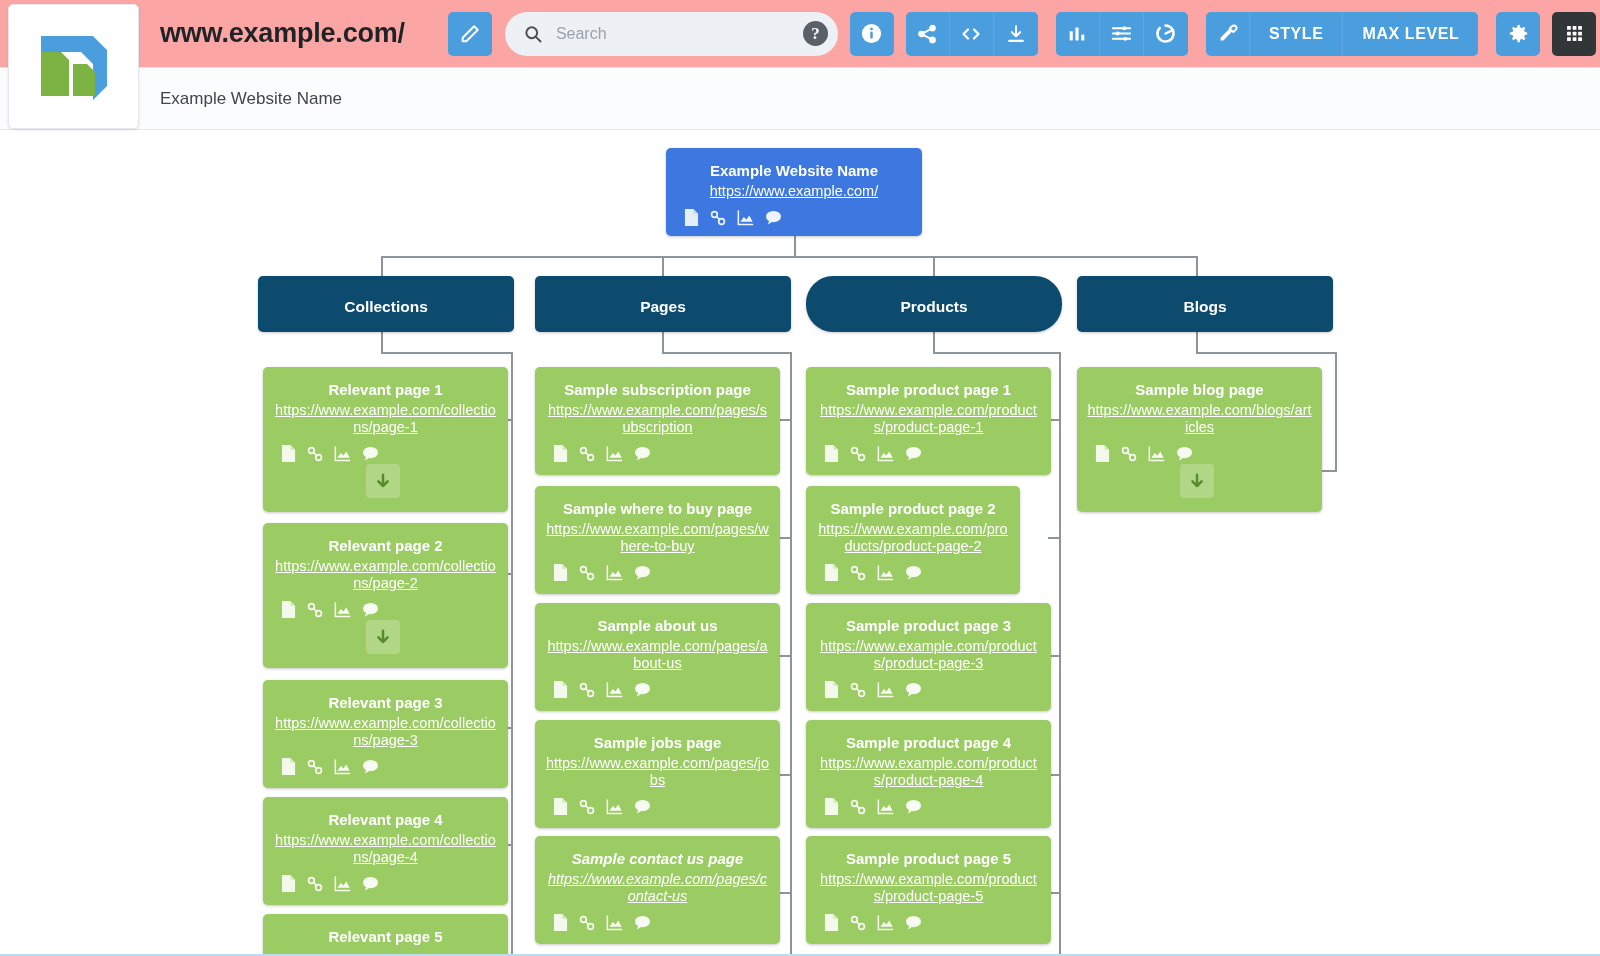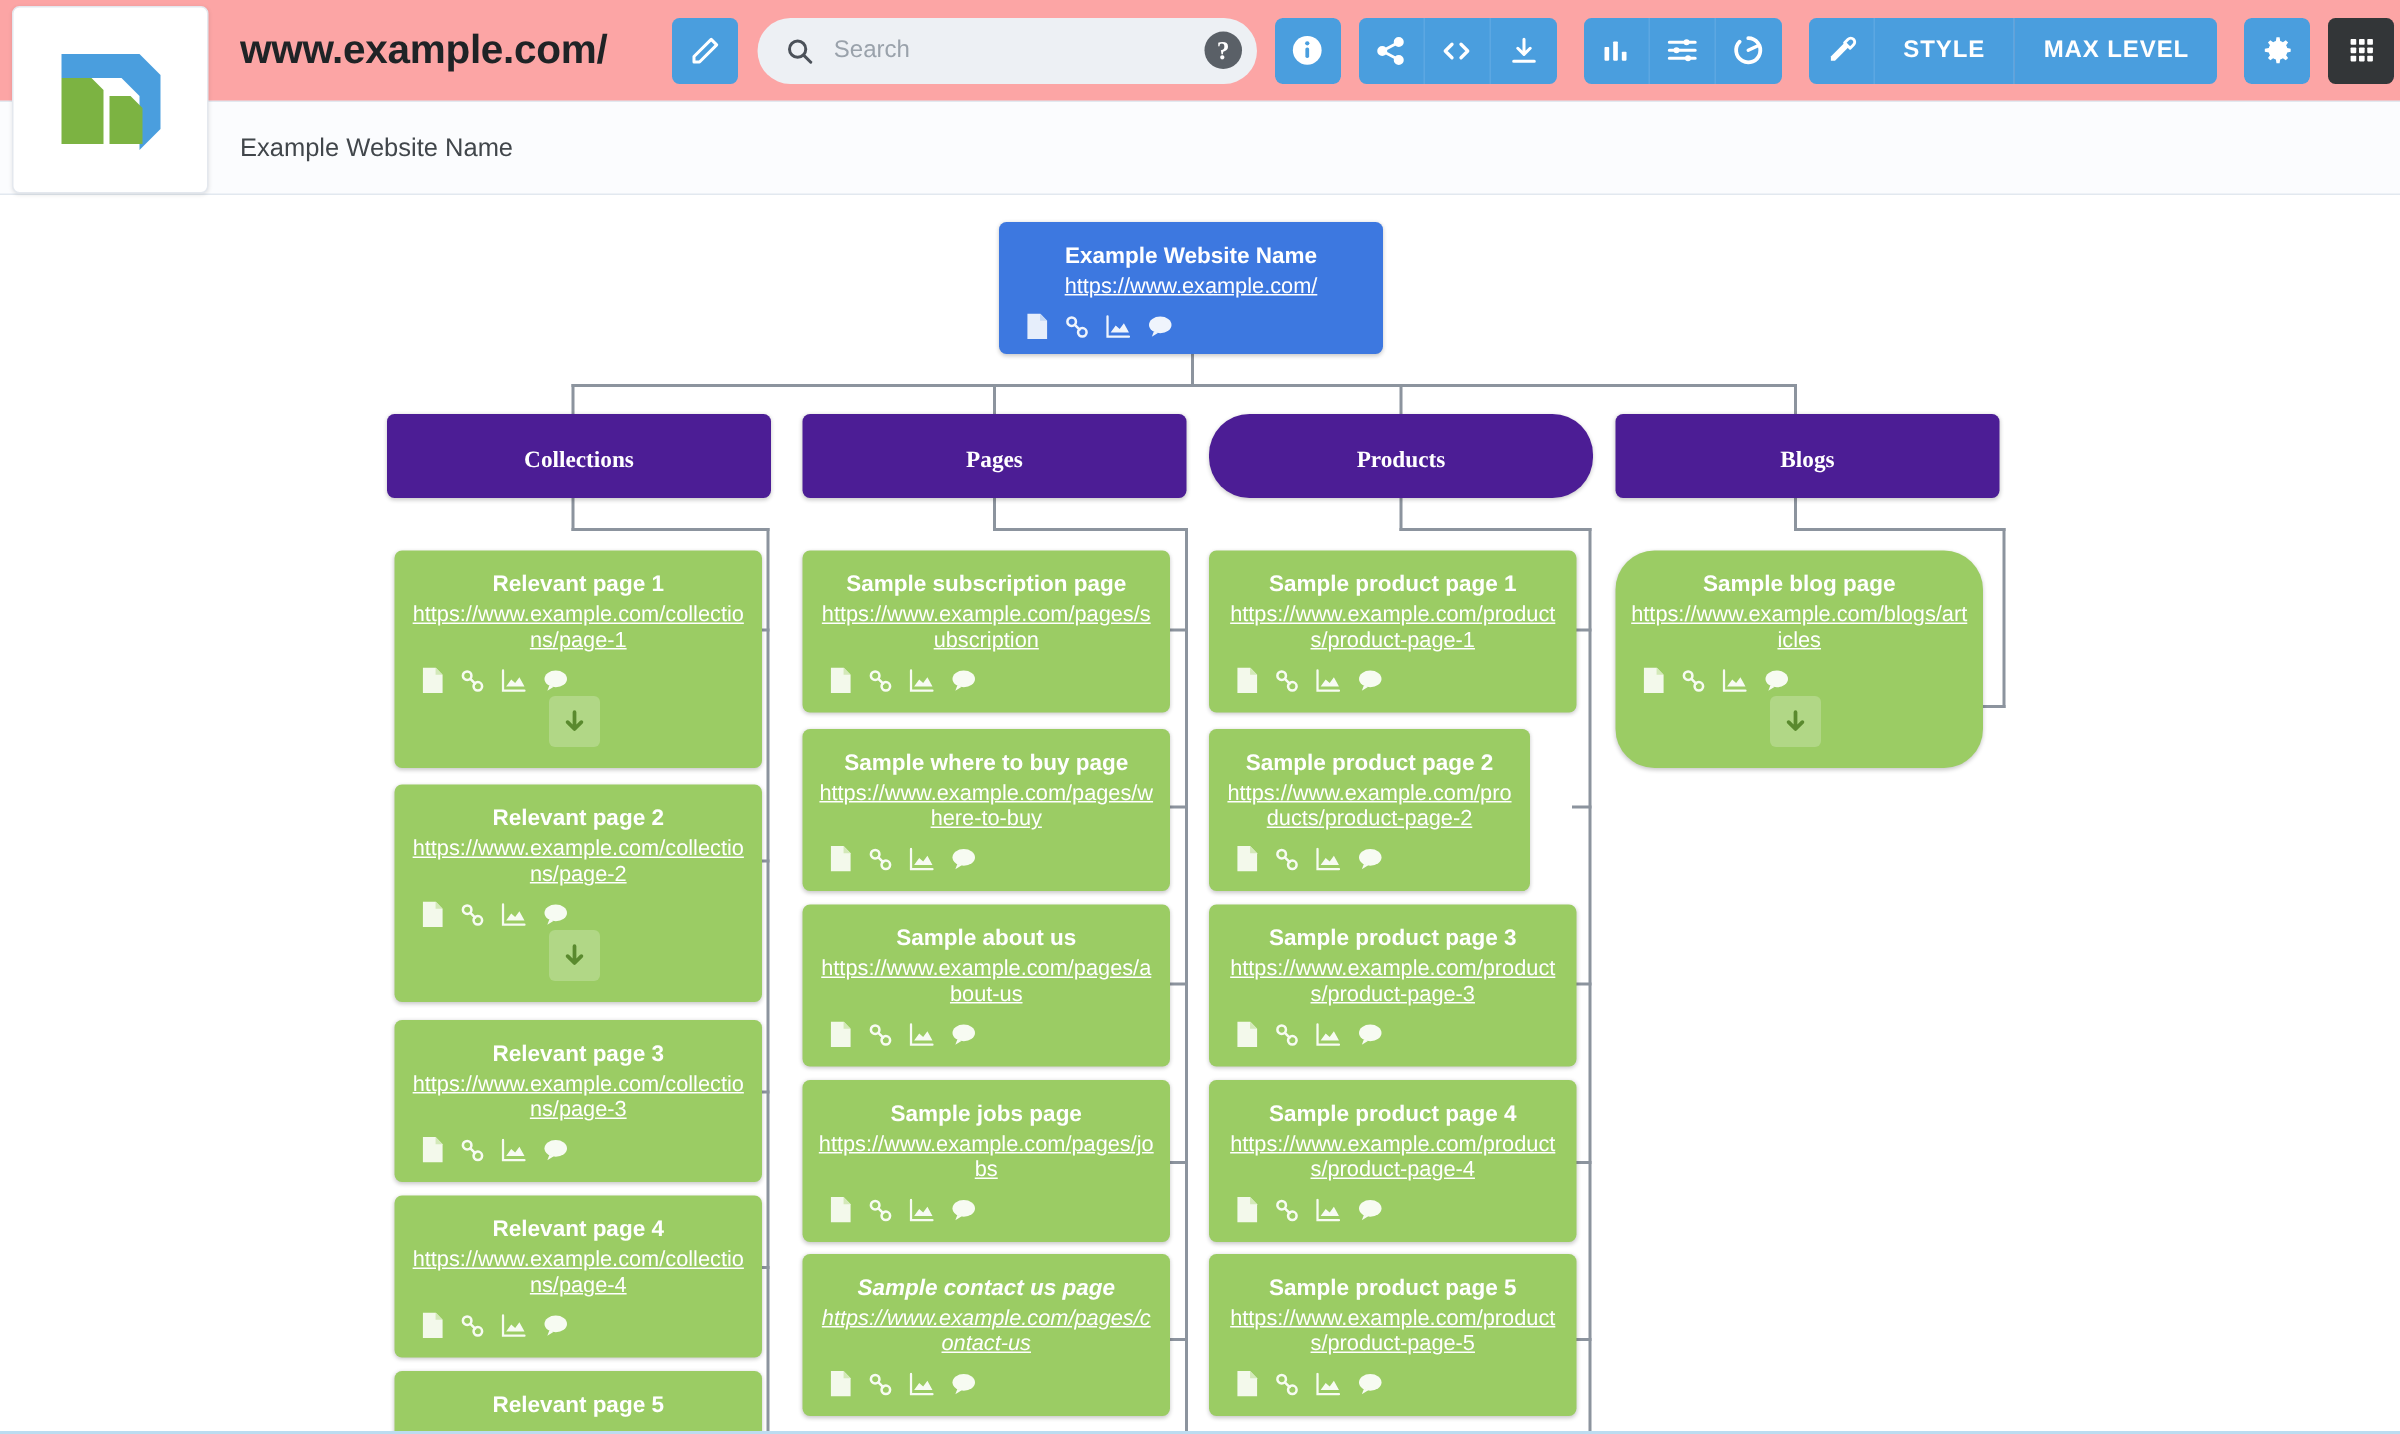--- a/index.html
+++ b/index.html
@@ -163,21 +163,21 @@
   }
   .node .iconrow {
     display: flex;
     gap: 11px;
     padding: 9px 0 0 18px;
     align-items: center;
   }
   .node .iconrow svg { opacity: .92; display:block; }
 
   .node.root { background: #3d78e0; }
-  .node.cat  { background: #4c1d95; font-family: Liberation Serif, serif; }
+  .node.cat  { background: #0c4a6e; }
   .node.leaf { background: #9bcc64; }
 
   .node.cat .title { padding-top: 22px; font-size: 15.5px; }
   .node.cat .iconrow { padding: 14px 0 0 14px; }
 
   .expand {
     position: absolute;
     width: 34px; height: 34px;
     border-radius: 4px;
     background: rgba(255,255,255,.22);
@@ -763,21 +763,21 @@
           <path d="M1.4 1v14.4h15.2" stroke-linecap="round"></path>
           <path d="M3.6 12.4l3.6-5 2.8 2.6 3-4.2 3.6 6.6z" fill="#fff" stroke="none"></path>
         </svg>
       <svg width="17" height="15" viewBox="0 0 18 16" fill="#fff">
           <ellipse cx="9" cy="7" rx="8" ry="6"></ellipse>
           <path d="M4.5 11.5L3 15.5l4.6-2.8z"></path>
         </svg>
     </div>
   </div>
 
-  <div class="node leaf" style="left:1077px; top:237px; width:245px; height:145px;border-radius:26px;">
+  <div class="node leaf" style="left:1077px; top:237px; width:245px; height:145px;">
     <div class="title">Sample blog page</div>
     <a class="url">https://www.example.com/blogs/articles</a>
     <div class="iconrow">
       <svg width="15" height="17" viewBox="0 0 16 18" fill="#fff">
           <path d="M1 0h9l5 5v13H1z" opacity=".95"></path>
           <path d="M10 0l5 5h-5z" fill="#d8ecc0"></path>
         </svg>
       <svg width="16" height="16" viewBox="0 0 18 18" fill="none" stroke="#fff" stroke-width="1.9" stroke-linecap="round">
           <circle cx="5" cy="5" r="3.2"></circle>
           <path d="M7.4 7.4l3.6 3.6"></path>

